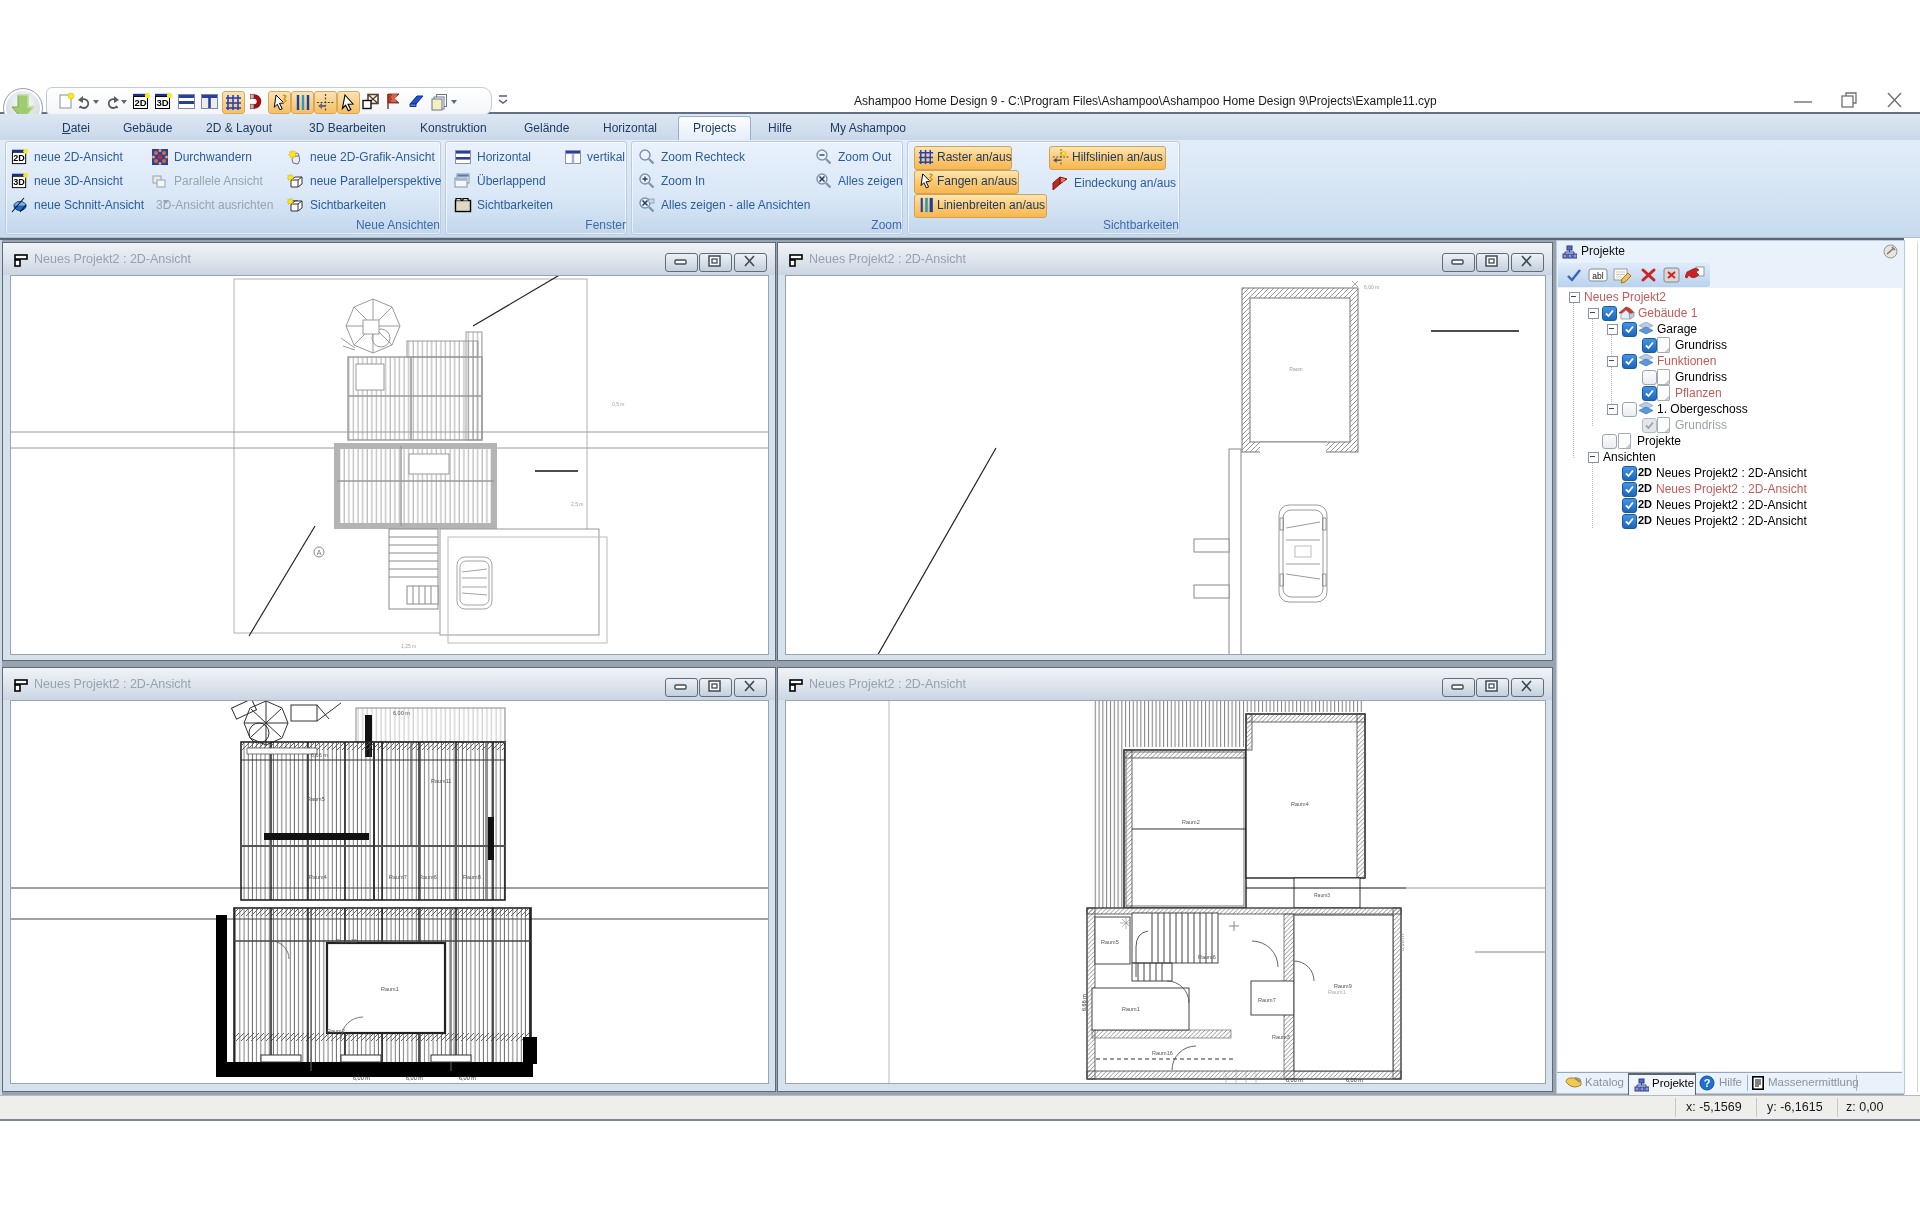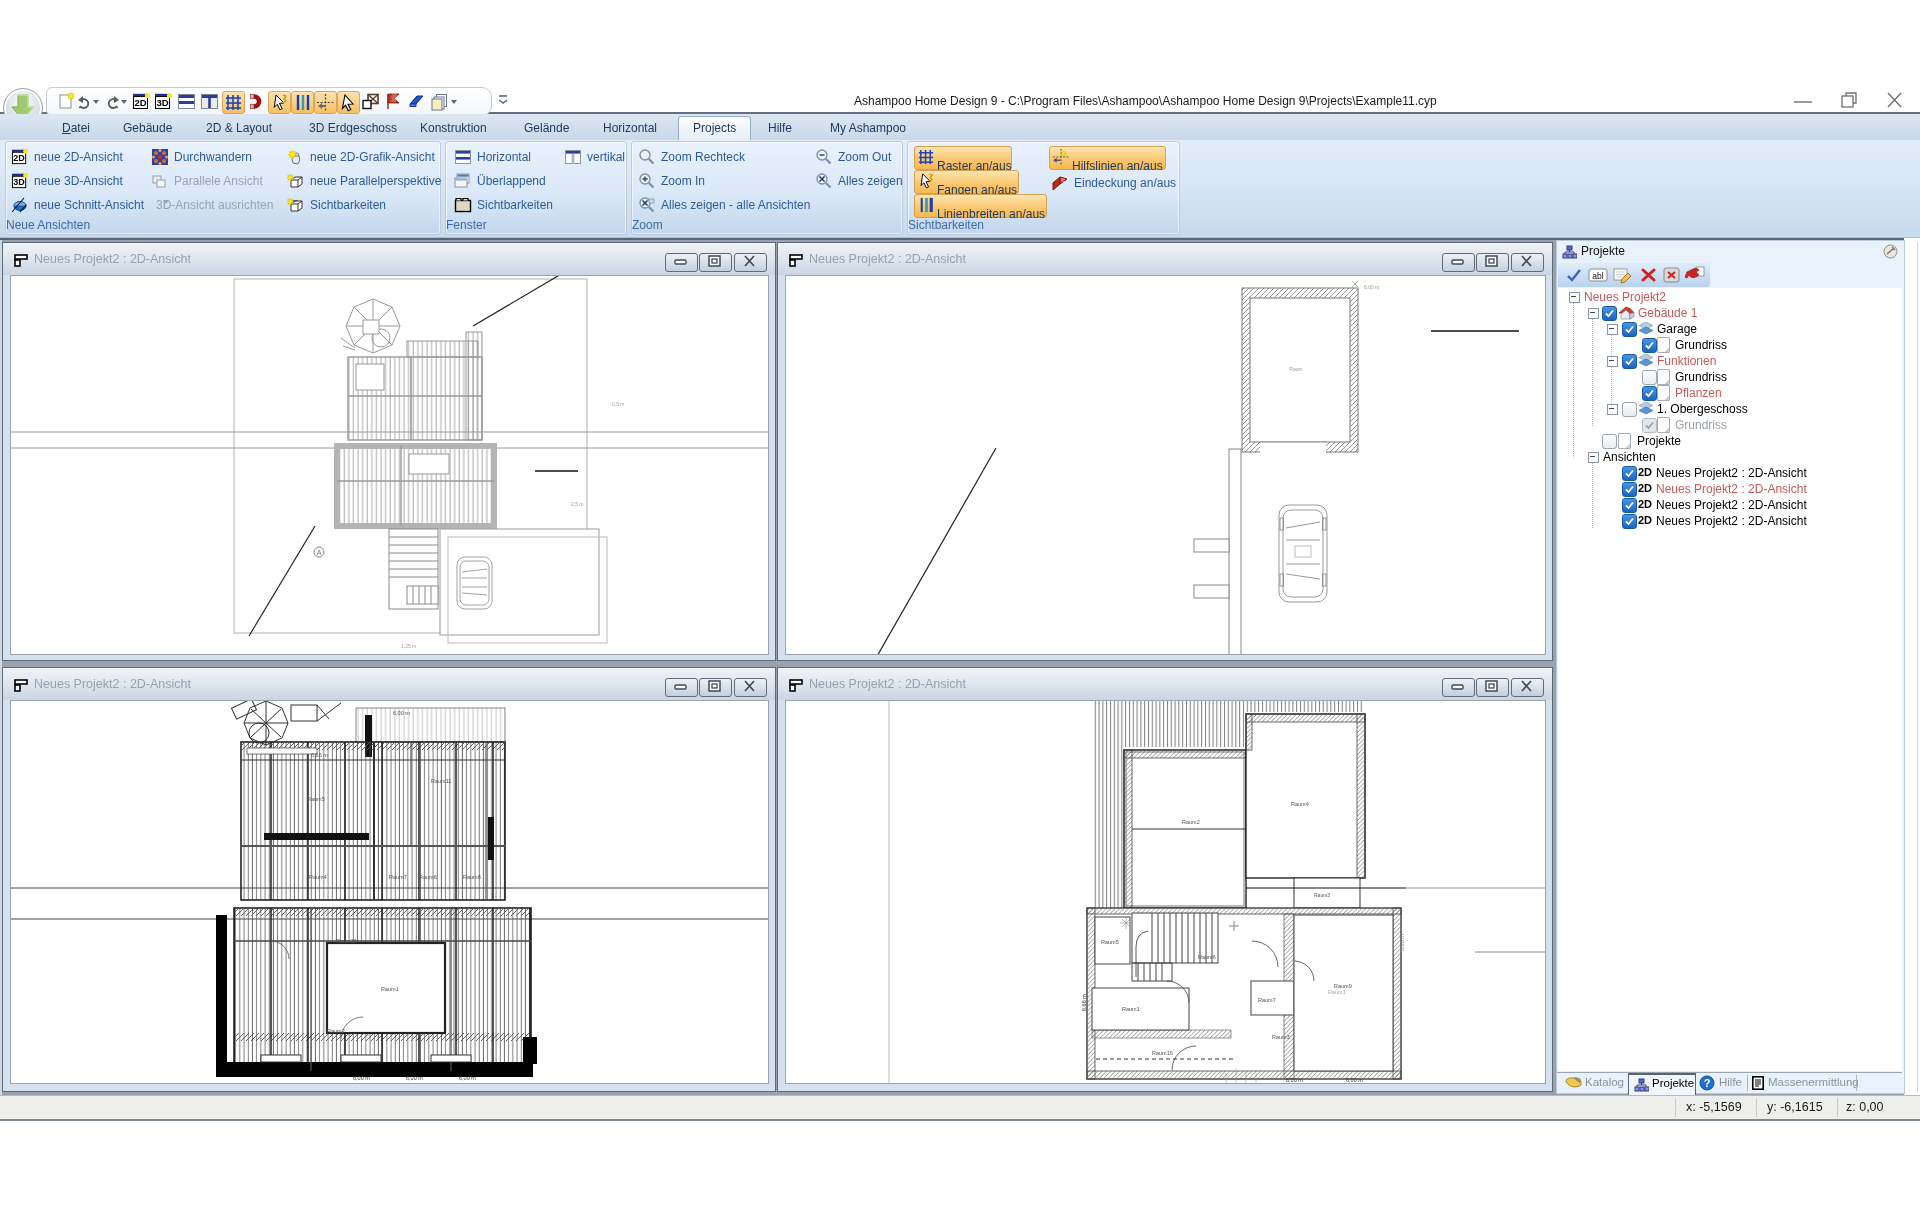--- a/index.html
+++ b/index.html
@@ -26,29 +26,29 @@
   .tab{position:absolute;top:7px;height:21px;font-size:12px;color:#1e3c60;}
   #activetab{position:absolute;left:678px;top:2px;width:71px;height:24px;
      background:linear-gradient(#fcfdfe,#eef3fa 60%,#e4edf7);
      border:1px solid #95afd2;border-bottom:none;border-radius:3px 3px 0 0;}
   
   #ribbon{left:0;top:140px;width:1920px;height:97px;
      background:linear-gradient(#e3edf9,#d2e2f3 65%,#c7daee);border-bottom:1px solid #aebfd4;}
   .rgroup{position:absolute;top:1px;height:92px;border:1px solid #bccbdf;border-radius:3px;
      background:linear-gradient(#e9f1fc,#dbe8f7 55%,#cfe0f2 78%,#c3d6ec);
      box-shadow:inset 0 0 0 1px rgba(255,255,255,.6);}
-  .rlabel{position:absolute;bottom:2px;width:100%;text-align:left;font-size:12px;color:#3e6ca8;}
+  .rlabel{position:absolute;bottom:2px;width:100%;text-align:right;font-size:12px;color:#3e6ca8;}
   .rbtn{position:absolute;height:22px;font-size:12px;color:#2b5d9e;white-space:nowrap;}
   .rbtn .txt{position:absolute;left:23px;top:4px;}
   .rbtn.noicon .txt{left:0;}
   .rbtn .ric{position:absolute;left:0;top:2px;width:18px;height:18px;}
   .gray{color:#9aa4b0 !important;}
   .obtn{position:absolute;height:22px;background:linear-gradient(#fde6b0,#fbcc7d 45%,#f8b74f);
      border:1px solid #d5a155;border-radius:3px;font-size:12px;color:#1e3c60;white-space:nowrap;}
-  .obtn .txt{position:absolute;left:22px;top:12px;}
+  .obtn .txt{position:absolute;left:22px;top:3px;}
   .obtn .ric{position:absolute;left:2px;top:1px;width:18px;height:18px;}
   .caret{display:inline-block;width:0;height:0;border-left:3.5px solid transparent;border-right:3.5px solid transparent;border-top:4px solid #4a6c9b;vertical-align:middle;margin-left:5px;}
   
   #mdi{left:0;top:238px;width:1904px;height:857px;background:#99a3b0;border-top:2px solid #5b6675;}
   .win{position:absolute;border:1px solid #5f6a77;background:#d6e1ee;}
   .wtitle{position:absolute;left:0;top:0;width:100%;height:32px;
       background:linear-gradient(#f0f3f7,#dde4ec 55%,#cbd5e2);}
   .wtitle .wicon{position:absolute;left:11px;top:11px;}
   .wtitle .wtext{position:absolute;left:31px;top:9px;font-size:12.5px;color:#98a2af;}
   .wbtns{position:absolute;top:10px;height:18px;}
@@ -228,21 +228,21 @@
   <rect x="62" y="8" width="11" height="11" fill="none" stroke="#707070" stroke-width="1.3"></rect>
   <path d="M66 8 v-3 h10 v10 h-3" fill="none" stroke="#707070" stroke-width="1.3"></path>
   <path d="M108 5 l13 14 M121 5 l-13 14" stroke="#707070" stroke-width="1.4"></path>
 </svg>
 
 <div class="abs" id="tabrow">
   <div id="activetab"></div>
   <div class="tab" style="left:62px"><span style="text-decoration:underline">D</span>atei</div>
   <div class="tab" style="left:123px">Gebäude</div>
   <div class="tab" style="left:206px">2D &amp; Layout</div>
-  <div class="tab" style="left:309px">3D Erdgeschoss</div>
+  <div class="tab" style="left:309px">3D Bearbeiten</div>
   <div class="tab" style="left:420px">Konstruktion</div>
   <div class="tab" style="left:524px">Gelände</div>
   <div class="tab" style="left:603px">Horizontal</div>
   <div class="tab" style="left:693px;color:#1e3c60">Projects</div>
   <div class="tab" style="left:768px">Hilfe</div>
   <div class="tab" style="left:830px">My Ashampoo</div>
 </div>
 
 <div class="abs" id="ribbon">
   <div class="rgroup" id="g1" style="left:5px;width:434px">

